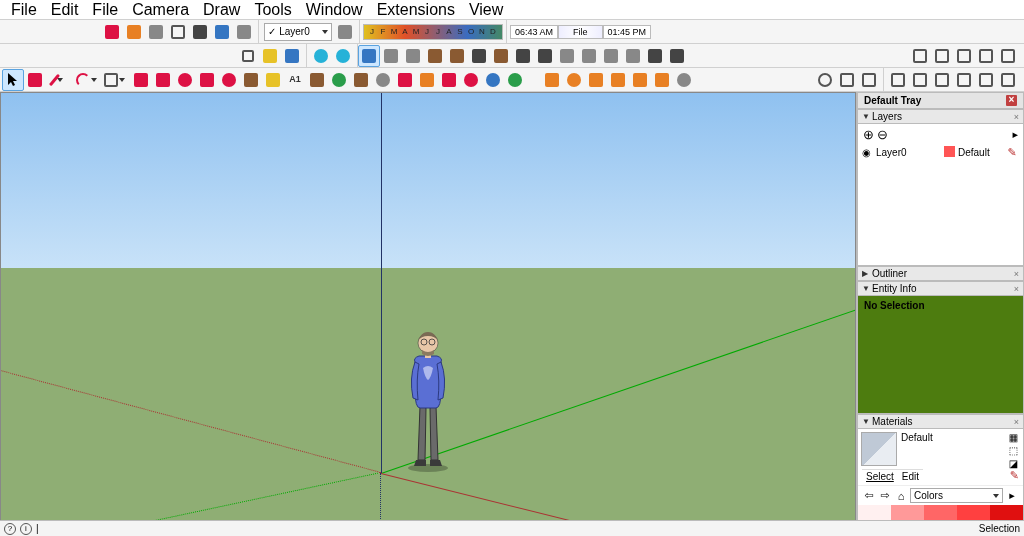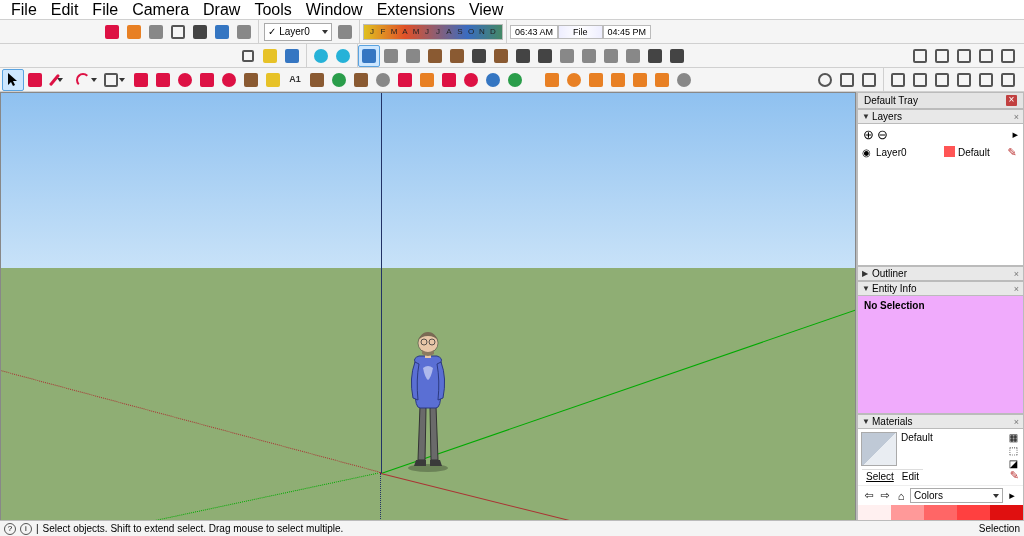--- a/index.html
+++ b/index.html
@@ -60,42 +60,42 @@
 .axis-green2{ width:450px; background:transparent; border-top:1px dotted #0a0; left:380px; top:380px; transform:rotate(168deg); }
 .axis-red2  { width:450px; background:transparent; border-top:1px dotted #a33; left:380px; top:380px; transform:rotate(-165deg); }
 .axis-blue  { width:380px; background:#236; left:380px; top:380px; transform:rotate(-90deg); }
 .axis-blue2 { width:160px; background:transparent; border-top:1px dotted #236; left:380px; top:380px; transform:rotate(90deg); }
 
 
 .figure { position:absolute; left:402px; top:235px; }
 
 
 .tray { width:168px; background:#efefef; border-left:1px solid #bbb; font-size:10px; display:flex; flex-direction:column; }
-.tray-title { background:#e4e4e4; border:1px solid #bbb; padding:2px 6px; font-weight:400; font-size:10px; display:flex; justify-content:space-between; align-items:center; }
+.tray-title { background:#e4e4e4; border:1px solid #bbb; padding:2px 6px; font-weight:700; font-size:10px; display:flex; justify-content:space-between; align-items:center; }
 .tray-title .close { width:11px; height:11px; color:#fff; background:#c14040; text-align:center; line-height:10px; font-size:10px; border-radius:1px; cursor:pointer; }
 
 .panel-head { background:#e8e8e8; border:1px solid #bbb; padding:1px 4px; display:flex; align-items:center; gap:3px; cursor:pointer; }
 .panel-head .arrow { font-size:8px; color:#333; width:7px; }
 .panel-head .x { margin-left:auto; font-size:9px; color:#777; cursor:pointer; }
 .panel-body { background:#fff; border:1px solid #bbb; border-top:none; }
 
 .layers-body { height:142px; position:relative; }
 .layers-btns { display:flex; align-items:center; gap:3px; padding:3px 5px; }
 .layers-btns .rarrow { margin-left:auto; font-size:11px; cursor:pointer; }
 .layers-headrow, .layers-row { display:flex; align-items:center; font-size:10px; padding:1px 4px; }
 .layers-headrow { border-top:1px solid #ddd; border-bottom:1px solid #ddd; color:#444; }
 .lcol-vis { width:14px; }
 .lcol-name{ width:68px; }
 .lcol-sw  { width:14px; }
 .lcol-dash{ flex:1; }
 .lcol-edit{ width:14px; text-align:center; }
 .swatch { width:11px; height:11px; background:#f55; display:inline-block; }
 .pencil-i { color:#b33; font-size:11px; cursor:pointer; }
 
-.entity-body { background:#f0abfc; border:1px solid #bbb; border-top:none; padding:4px 6px; height: 118px; }
+.entity-body { background:#4d7c0f; border:1px solid #bbb; border-top:none; padding:4px 6px; height: 118px; }
 
 .materials-body { background:#fff; border:1px solid #bbb; border-top:none; }
 .mat-preview { display:flex; gap:4px; padding:3px; height:40px; }
 .mat-thumb { width:36px; height:34px; background:linear-gradient(135deg,#bfc9d6 50%,#e9edf2 50%); border:1px solid #aaa; }
 .mat-name  { font-size:10px; flex:1; }
 .mat-side  { display:flex; flex-direction:column; gap:2px; }
 .mat-side .ic { width:13px; height:13px; display:flex; align-items:center; justify-content:center; font-size:10px; cursor:pointer; }
 
 .mat-tabs { display:flex; gap:8px; font-size:10px; padding:1px 4px; border-top:1px solid #ddd; }
 .mat-tabs .t { cursor:pointer; }
@@ -175,21 +175,21 @@
         <span>S</span>
         <span>O</span>
         <span>N</span>
         <span>D</span>
     </div>
   </div>
   <div class="tb-group no-border">
     <div class="shadow-times">
       <div class="shadow-time">06:43 AM</div>
       <div class="shadow-noon">File</div>
-      <div class="shadow-time">04:45 PM</div>
+      <div class="shadow-time">01:45 PM</div>
     </div>
   </div>
 </div>
 
 <div class="tbrow">
   <div class="tb-group" style="margin-left:232px;">
     <div class="tool">
         <span class="icn outline tiny"></span>
       </div>
     <div class="tool">
@@ -525,15 +525,14 @@
         <div class="sw" style="background:#e01010"></div>
       </div>
     </div>
   </div>
 </div>
 
 <div class="status">
   <span class="info-ic">?</span>
   <span class="info-ic">i</span>
   <span>|</span>
-  <span>Select objects. Shift to extend select. Drag mouse to select multiple.</span>
   <span class="meas">Selection</span>
 </div>
 
 </body></html>

